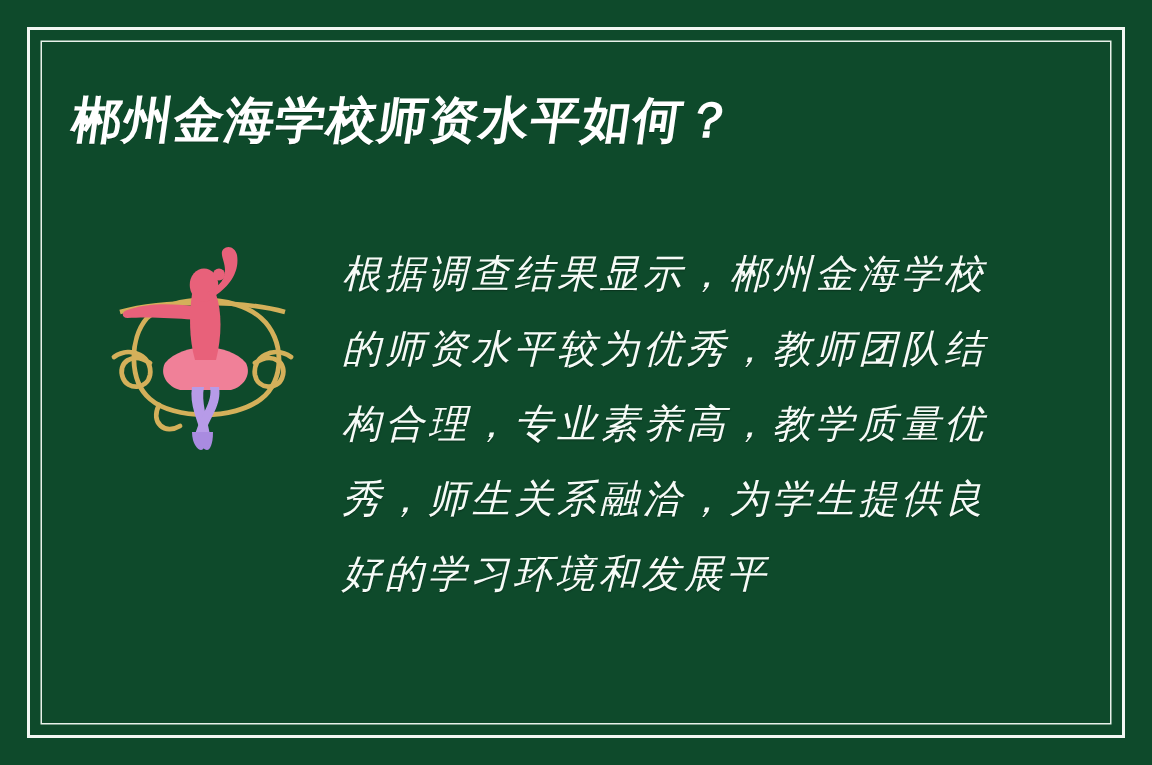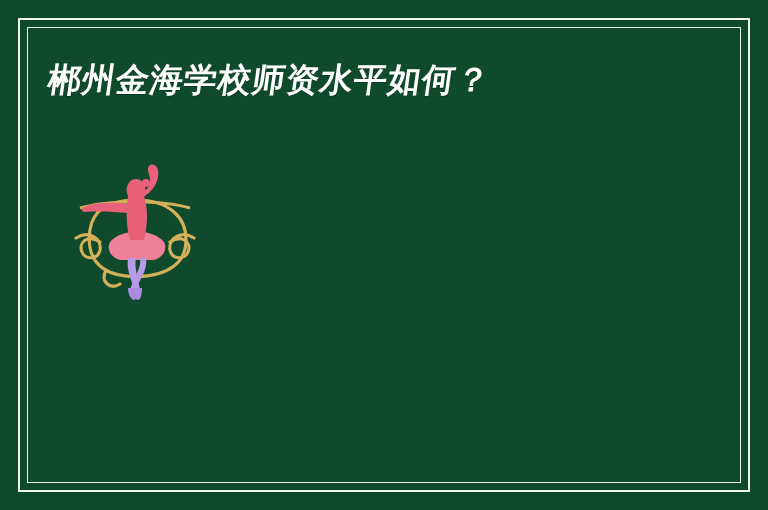--- a/index.html
+++ b/index.html
@@ -121,14 +121,15 @@
       <path d="M58,54 C44,52 26,52 14,57 C11,58 11,62 15,62 C27,61 46,62 58,63 Z" fill="#e8617a"></path>
 
       <path d="M58,108 C56,120 62,130 64,140 L70,140 C68,128 64,118 66,108 Z" fill="#b79be8"></path>
       <path d="M76,108 C78,120 70,128 66,140 L60,140 C64,126 72,118 70,108 Z" fill="#b79be8"></path>
 
       <path d="M58,138 C58,146 62,150 64,150 C66,150 68,146 68,138 Z" fill="#a98be0"></path>
       <path d="M62,138 C62,146 66,150 68,150 C70,150 72,146 72,138 Z" fill="#a98be0"></path>
     </svg>
   </div>
 
+  <div id="body-text">根据调查结果显示，郴州金海学校的师资水平较为优秀，教师团队结构合理，专业素养高，教学质量优秀，师生关系融洽，为学生提供良好的学习环境和发展平</div>
 
 </div>
 
 </body></html>

